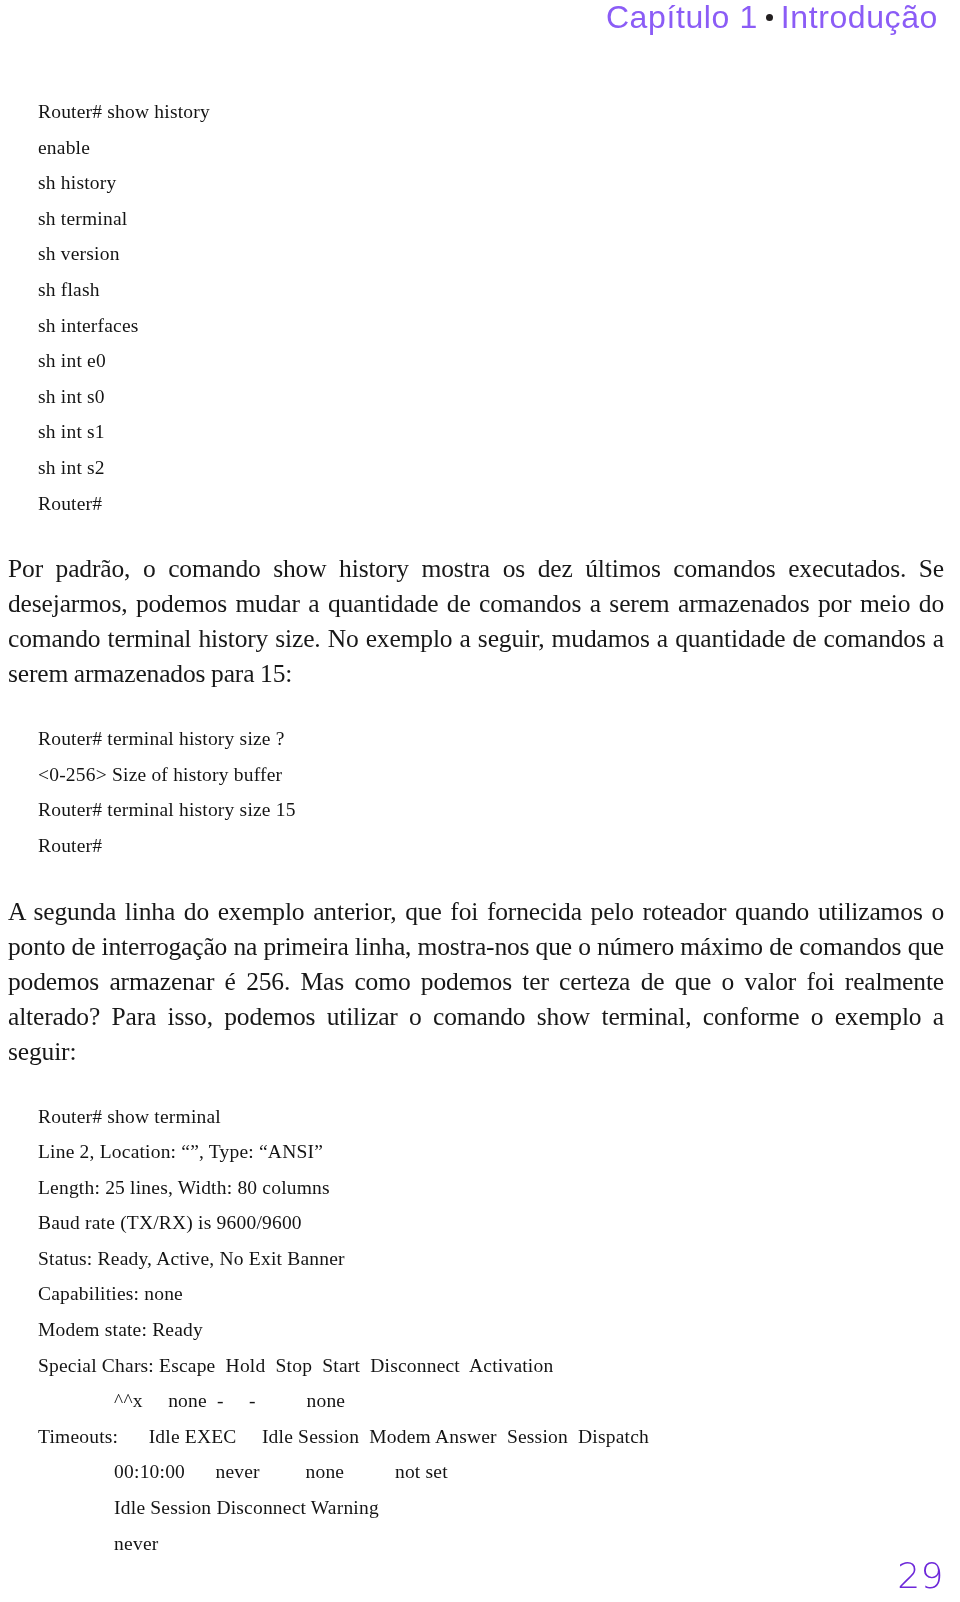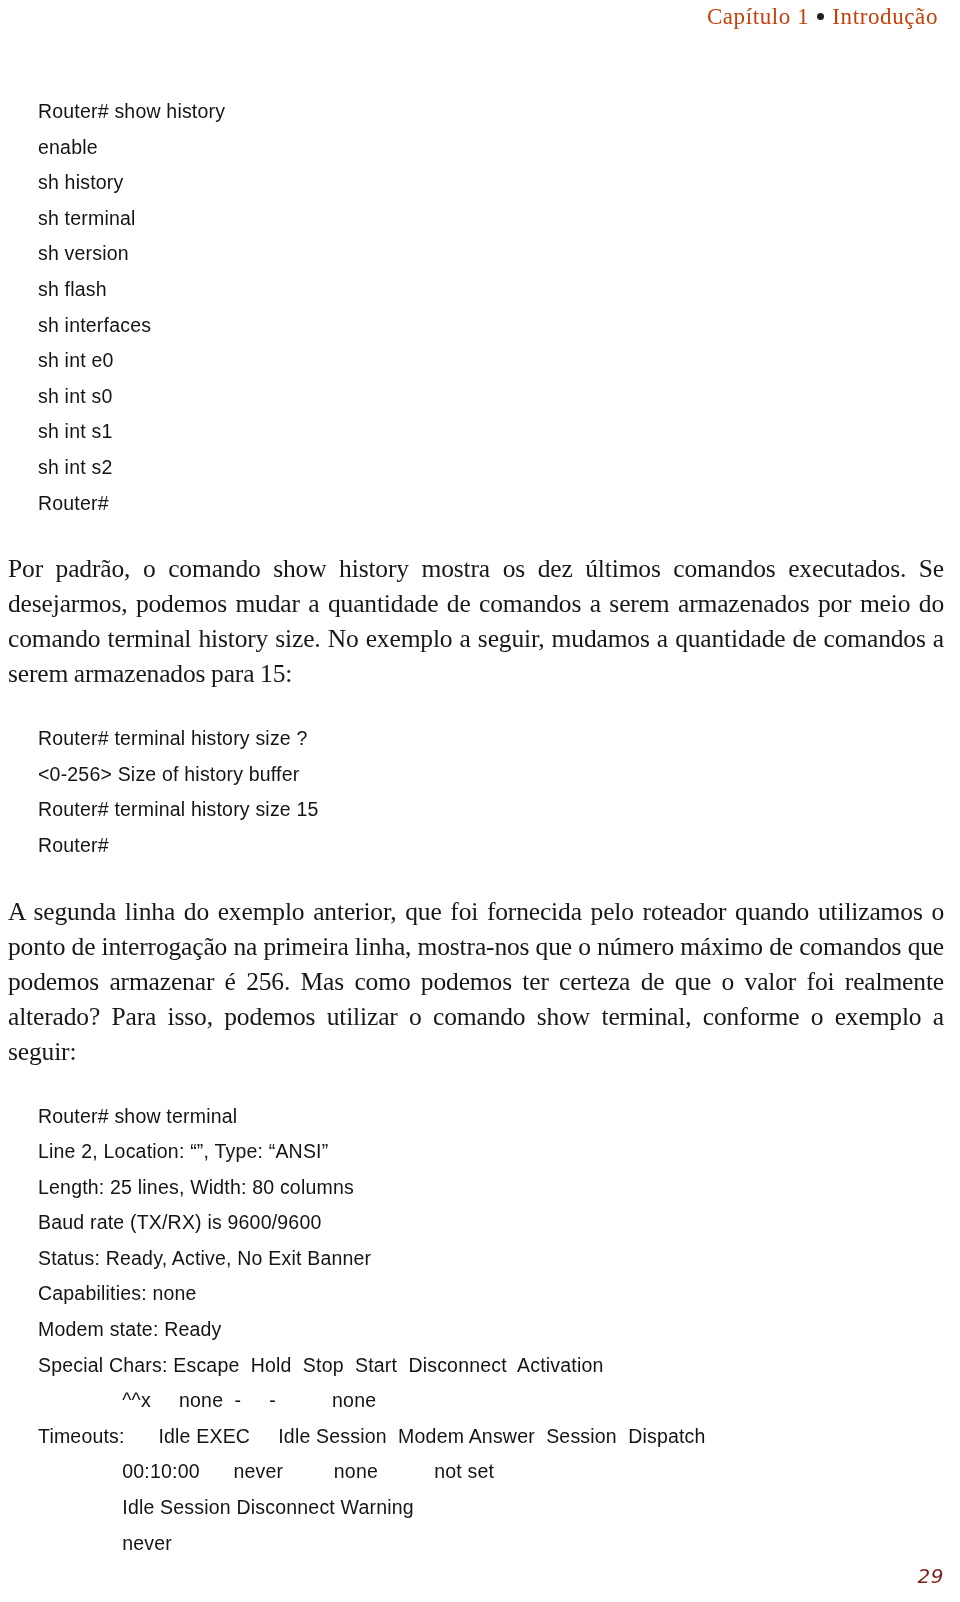--- a/index.html
+++ b/index.html
@@ -26,25 +26,25 @@
     padding: 0;
   }
 
   
   .running-head {
     position: absolute;
     top: 0px;
     left: 0;
     right: 22px;
     text-align: right;
-    font-family: Liberation Serif, serif;
-    font-size: 23px;
+    font-family: Liberation Sans, sans-serif;
+    font-size: 32px;
     font-weight: 300;
     letter-spacing: 0.6px;
-    color: #c2410c;
+    color: #8b5cf6;
     line-height: 34px;
     white-space: nowrap;
   }
   .running-head .rh-dot {
     display: inline-block;
     vertical-align: middle;
     width: 7px;
     height: 7px;
     border-radius: 50%;
     background: #231f20;
@@ -67,47 +67,46 @@
     text-justify: inter-word;
     letter-spacing: -0.15px;
     word-spacing: -0.5px;
     color: #181818;
   }
   p.body-text.first-line-flush { text-indent: 0; }
 
   
   pre.console {
     margin: 0;
-    font-family: Liberation Sans, sans-serif;
+    font-family: Liberation Serif, serif;
     font-size: 19.5px;
     line-height: 35.6px;
     color: #141414;
     white-space: pre;
     letter-spacing: 0.2px;
     padding-left: 30px;
   }
 
   .gap-a { height: 38px; }
   .gap-b { height: 30px; }
   .gap-c { height: 30px; }
   .gap-d { height: 30px; }
   .gap-e { height: 30px; }
 
   
   .folio {
     position: absolute;
     right: 16px;
     bottom: 8px;
     font-family: "DejaVu Sans", "Liberation Sans", sans-serif;
-    font-size: 20px;
+    font-size: 36px;
     font-weight: 300;
-    color: #7f1d1d;
+    color: #6d28d9;
     letter-spacing: 0.5px;
     line-height: 36px;
-    font-style: italic;
   }
 </style>
 </head>
 <body>
 
 <div class="page">
 
   <div class="running-head">
     <span>Capítulo 1</span><span class="rh-dot"></span><span>Introdução</span>
   </div>

